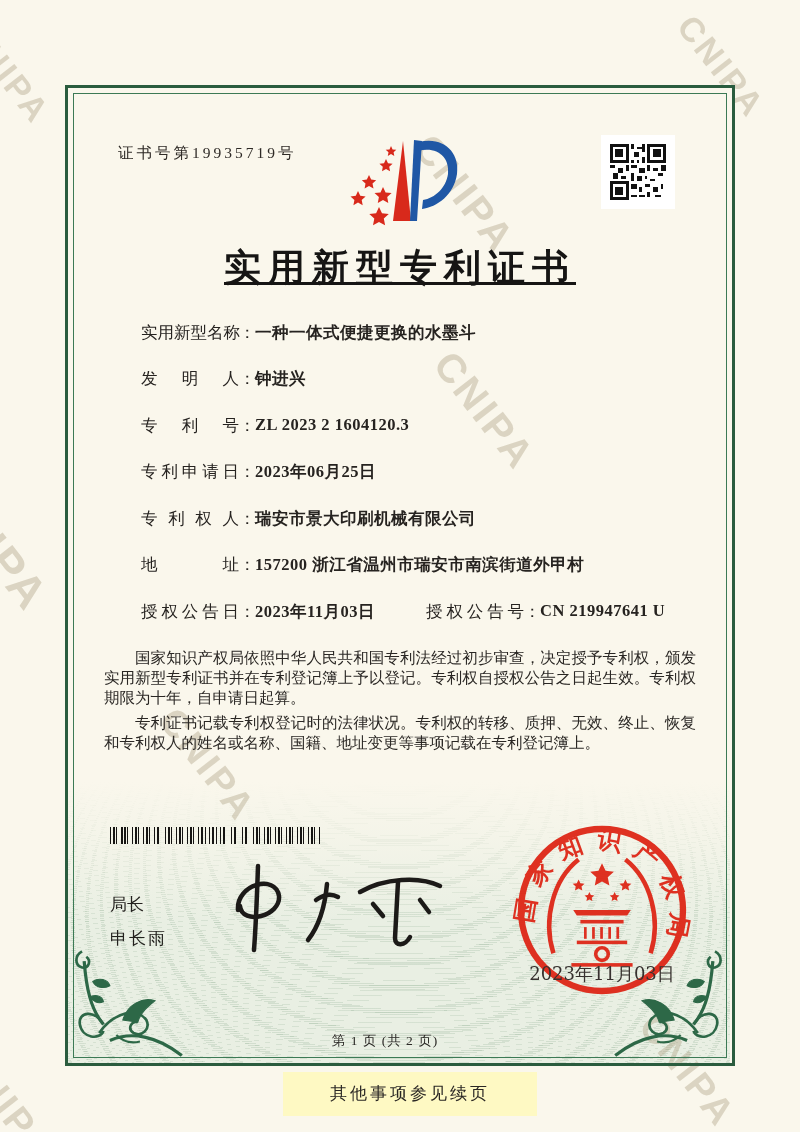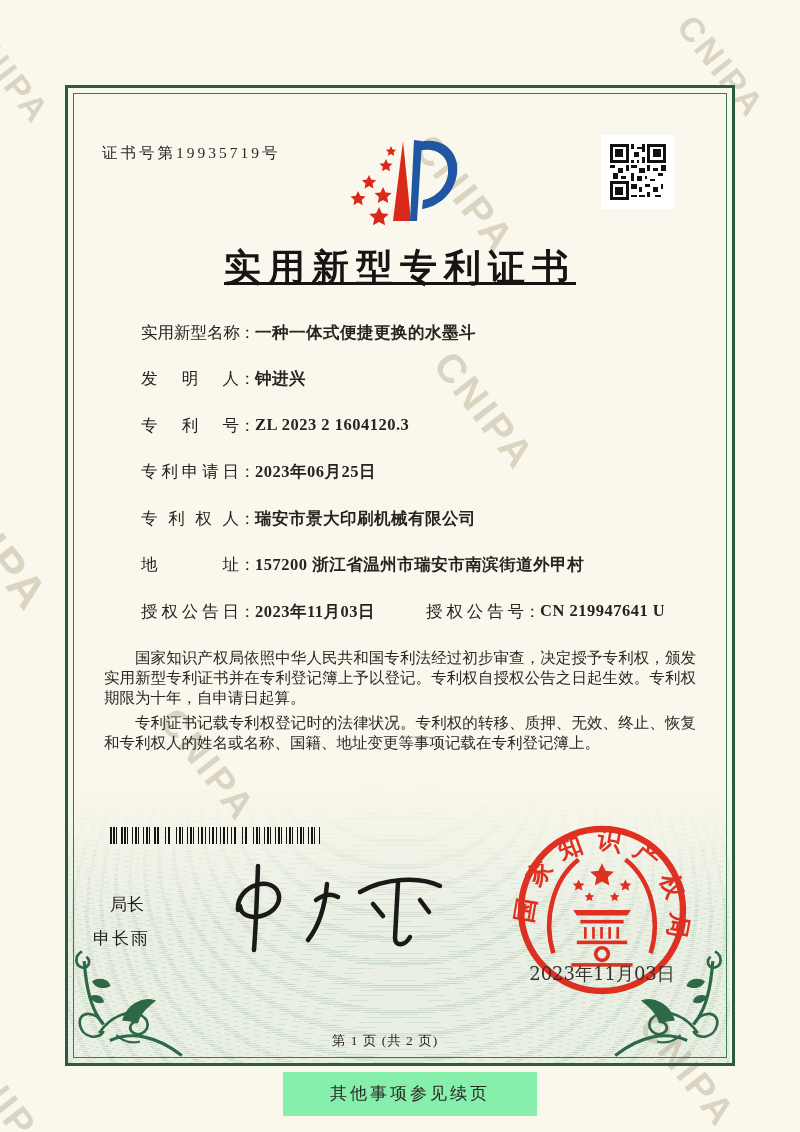--- a/index.html
+++ b/index.html
@@ -22,21 +22,21 @@
   .corner{position:absolute;z-index:5;width:120px;height:118px;}
   .corner.left{left:66px;top:945px;}
   .corner.right{left:611px;top:945px;transform:scaleX(-1);}
 
   
   .wm{position:absolute;z-index:2;font-family:"Liberation Sans","DejaVu Sans",sans-serif;font-weight:bold;
       color:rgba(177,165,136,.42);letter-spacing:3px;transform:rotate(52deg);transform-origin:left top;white-space:nowrap;}
 
   .content{position:absolute;inset:0;z-index:4;}
 
-  .cert-no{position:absolute;left:102px;top:143px;font-size:15.5px;letter-spacing:3px;color:#2e2a26;}
+  .cert-no{position:absolute;left:118px;top:143px;font-size:15.5px;letter-spacing:3px;color:#2e2a26;}
 
   .logo{position:absolute;left:338px;top:131px;width:126px;height:103px;}
   .qr-panel{position:absolute;left:601px;top:135px;width:74px;height:74px;background:#fff;}
   .qr-panel svg{position:absolute;left:9px;top:9px;width:56px;height:56px;}
 
   .title{position:absolute;left:0;right:0;top:243px;text-align:center;font-size:37px;font-weight:bold;
          letter-spacing:7px;color:#161514;text-decoration:underline;}
 
   .frow{position:absolute;left:105px;font-size:16.5px;color:#262320;white-space:nowrap;}
   .flabel{display:inline-block;width:98px;text-align:justify;text-align-last:justify;vertical-align:top;margin-left:36px;}
@@ -45,27 +45,27 @@
   .pair2{position:absolute;left:285px;top:0;}
 
   .paras{position:absolute;left:104px;top:648px;width:592px;font-size:15.5px;line-height:20px;color:#2a2724;}
   .paras p{margin:0 0 5px 0;text-indent:2em;text-align:justify;}
 
   .barcode{position:absolute;left:110px;top:827px;width:212px;height:17px;
     background:repeating-linear-gradient(90deg,#161513 0 1.5px,rgba(0,0,0,0) 1.5px 3px,#161513 3px 5.5px,
       rgba(0,0,0,0) 5.5px 6.5px,#161513 6.5px 7.5px,rgba(0,0,0,0) 7.5px 11px);}
 
   .sig-title{position:absolute;left:110px;top:893px;font-size:17px;color:#23211e;font-family:"Liberation Sans","DejaVu Sans",sans-serif;}
-  .sig-name{position:absolute;left:93px;top:927px;font-size:17px;color:#23211e;font-family:"Liberation Sans","DejaVu Sans",sans-serif;letter-spacing:2px;}
+  .sig-name{position:absolute;left:110px;top:927px;font-size:17px;color:#23211e;font-family:"Liberation Sans","DejaVu Sans",sans-serif;letter-spacing:2px;}
   .sig-hand{position:absolute;left:232px;top:858px;width:215px;height:96px;}
 
   .seal{position:absolute;left:512px;top:820px;width:180px;height:180px;mix-blend-mode:multiply;opacity:.94;}
 
   .page-num{position:absolute;left:0;right:30px;top:1032px;text-align:center;font-size:13.5px;letter-spacing:1px;color:#2b2926;}
-  .note-box{position:absolute;left:283px;top:1072px;width:254px;height:44px;background:#86efac;z-index:4;}
+  .note-box{position:absolute;left:283px;top:1072px;width:254px;height:44px;background:#fef9c3;z-index:4;}
   .note-box span{display:block;text-align:center;line-height:44px;font-size:17px;letter-spacing:3px;color:#2a2724;}
 </style>
 </head>
 <body>
 
 <div class="page">
 
   <div class="band"></div>
 
   <div class="wm" style="left:-15px;top:14px;font-size:34px;">CNIPA</div>

